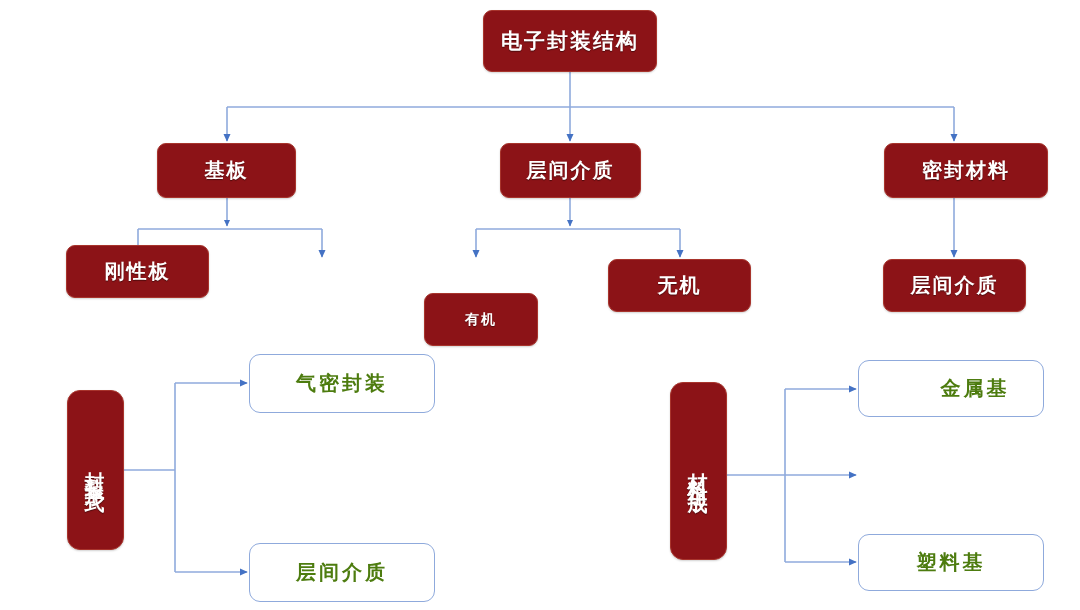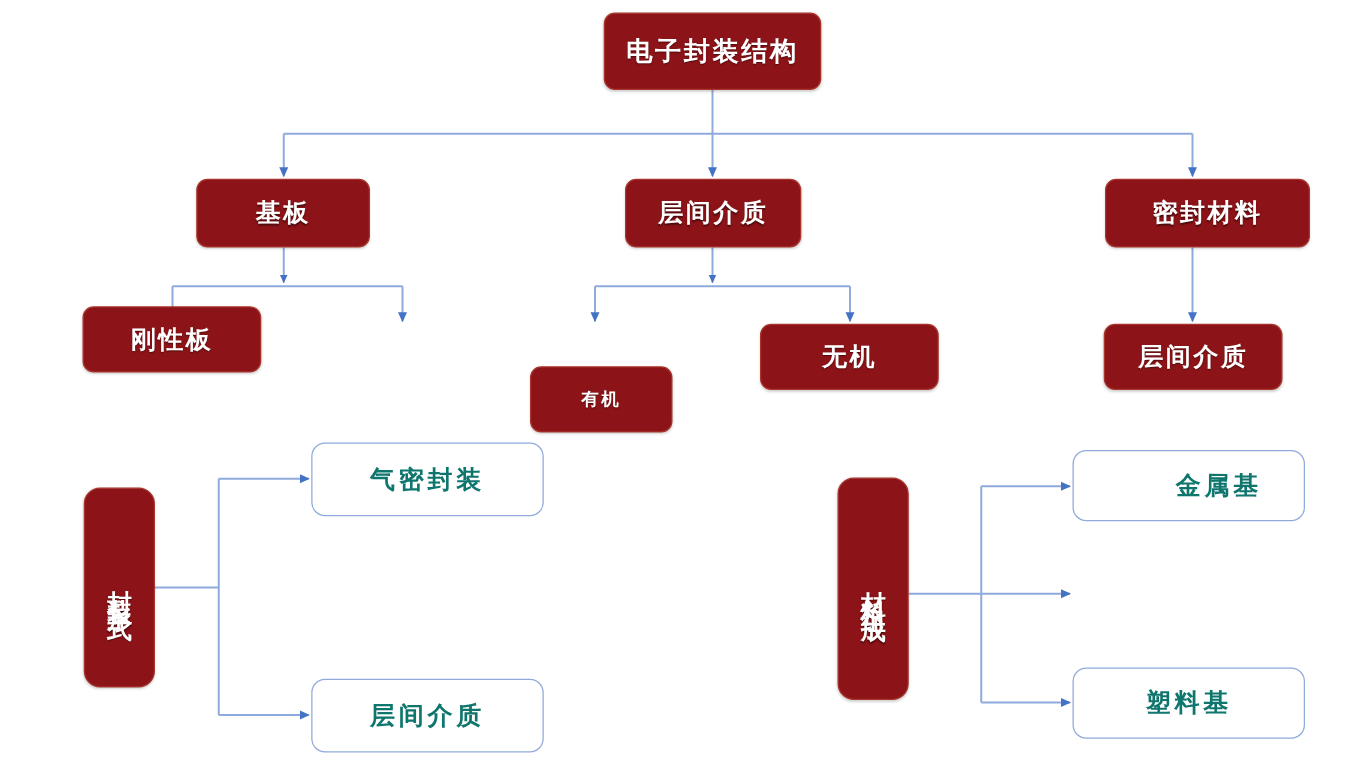--- a/index.html
+++ b/index.html
@@ -32,21 +32,21 @@
   .node.filled{
     background:#8C1317;
     border:1px solid #A8342C;
     color:#ffffff;
     text-shadow:0 1px 1px rgba(0,0,0,.45);
     box-shadow:0 1px 2px rgba(0,0,0,.18);
   }
   .node.outlined{
     background:#ffffff;
     border:1.6px solid #8FAADC;
-    color:#0f766e;
+    color:#4d7c0f;
     border-radius:11px;
     letter-spacing:3px;
   }
   .node.vertical{
     writing-mode:vertical-rl;
     text-orientation:upright;
     letter-spacing:7px;
     border-radius:13px;
   }
   

